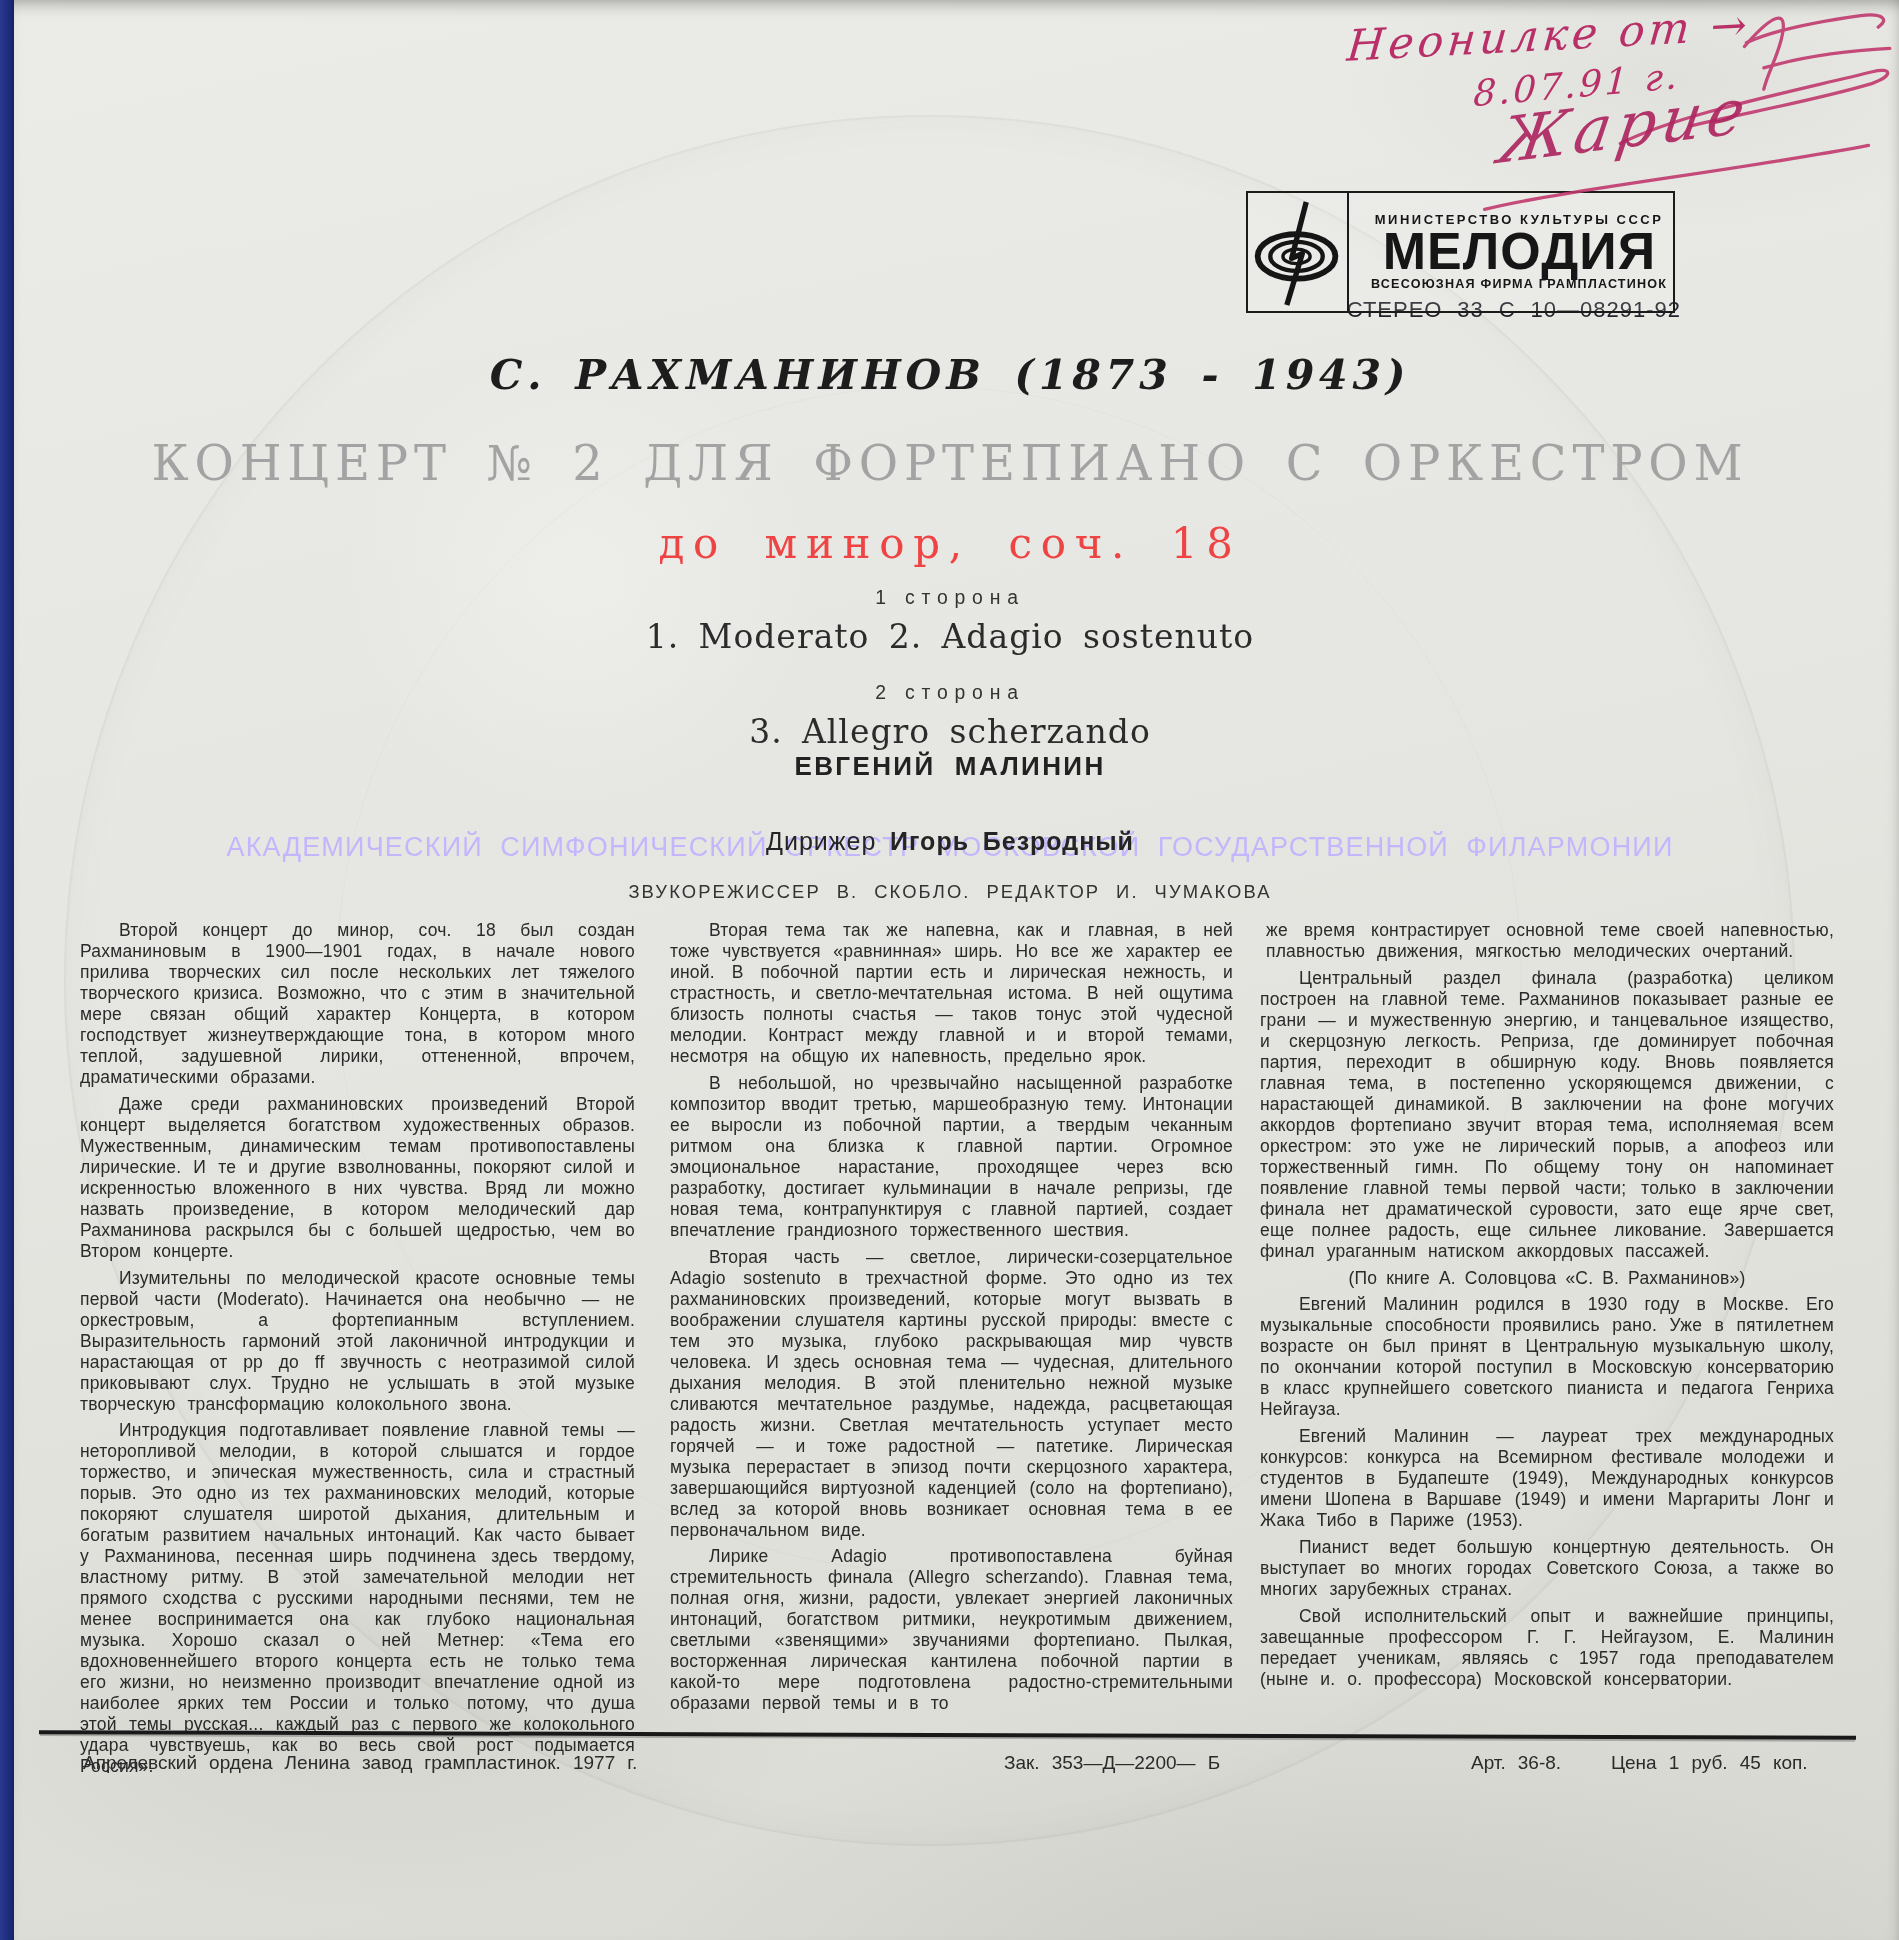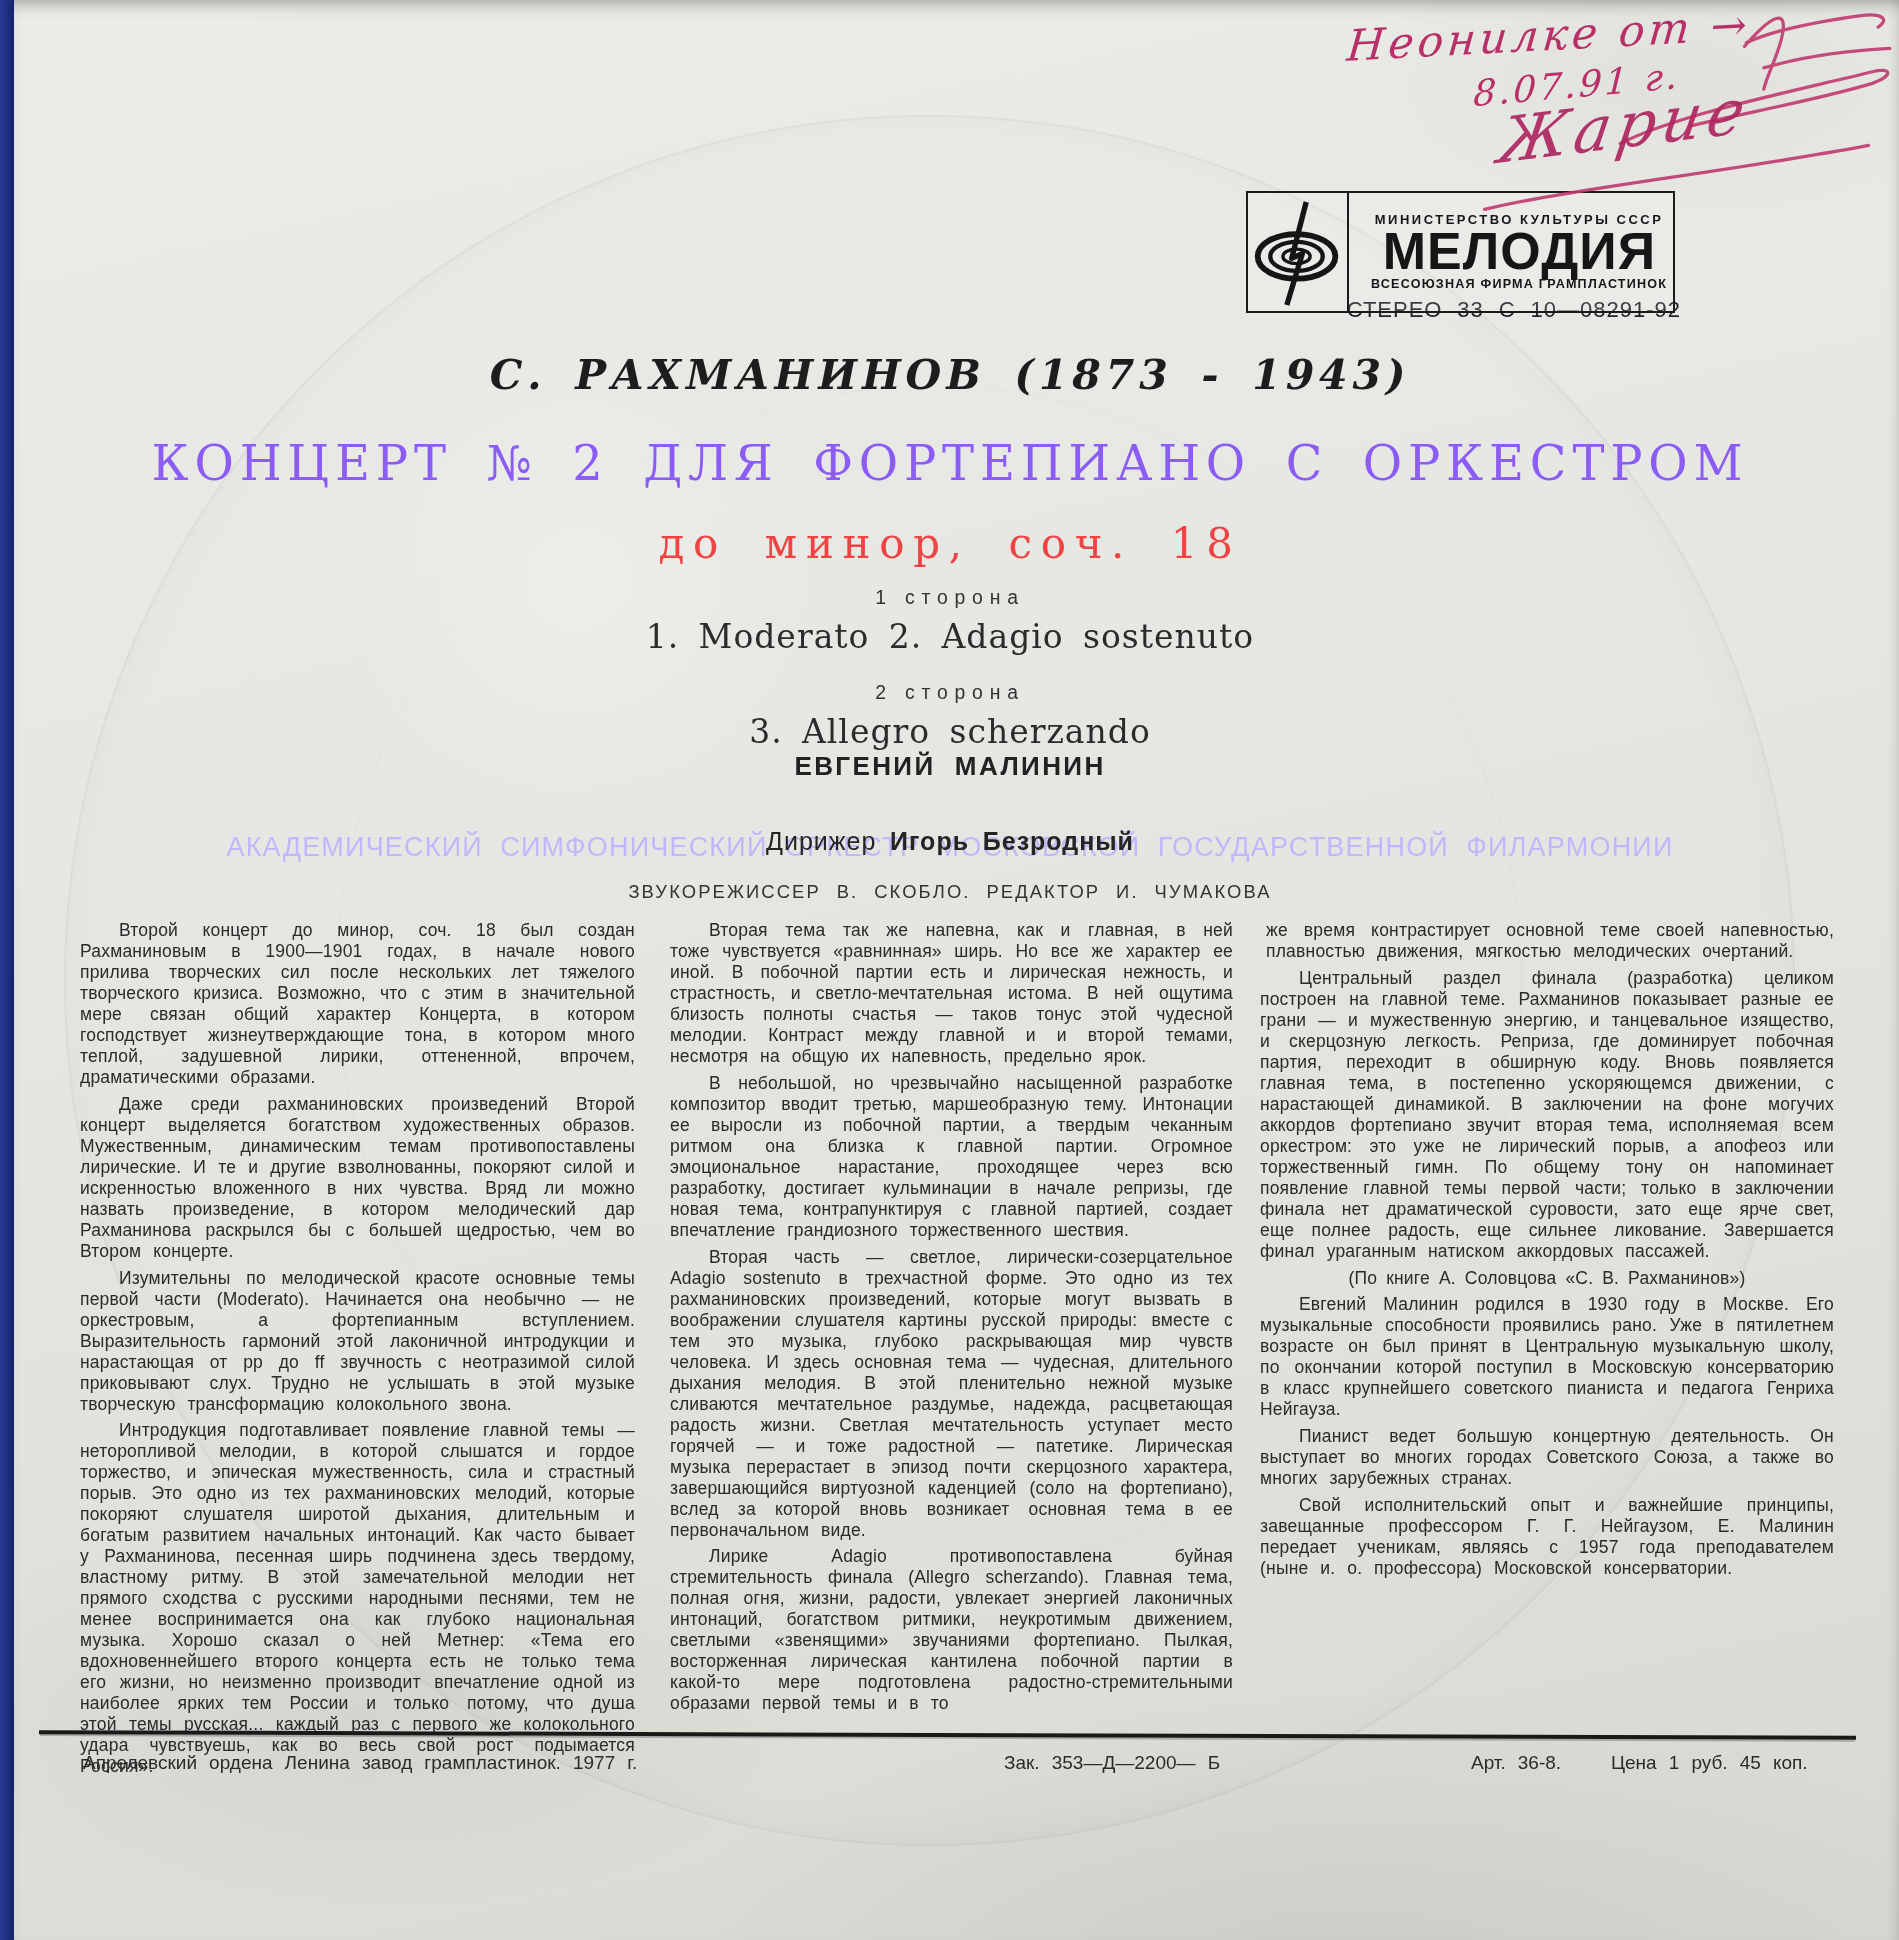--- a/index.html
+++ b/index.html
@@ -46,21 +46,21 @@
     padding:3.9px 5.8px 5.8px;color:#161616;margin-left:16px;}
   .ministry{font-size:13px;letter-spacing:2.5px;white-space:nowrap;font-weight:700;transform:scaleY(.95);}
   .brand{font-size:50px;font-weight:700;letter-spacing:1px;line-height:49px;transform:scale(1.04,1.02);margin:1px 0 0;}
   .firm{font-size:12.6px;letter-spacing:1.2px;white-space:nowrap;font-weight:700;transform:scaleY(.95);}
   .catalog{position:absolute;left:1246px;top:297px;width:435px;text-align:right;
     font-size:22px;letter-spacing:1px;color:#22222a;word-spacing:7.8px;white-space:nowrap;}
 
   
   .center-line{position:absolute;left:0;width:1900px;text-align:center;color:#1d1d1d;white-space:nowrap;}
   .composer{top:351px;font-family:"DejaVu Serif",serif;font-size:41px;font-weight:700;letter-spacing:4.9px;word-spacing:9.7px;font-style:italic;}
-  .title{top:435px;font-family:"DejaVu Serif",serif;font-size:48px;font-weight:500;letter-spacing:5.8px;word-spacing:13.6px;color:#8b5cf6;}
+  .title{top:435px;font-family:"DejaVu Serif",serif;font-size:48px;font-weight:500;letter-spacing:5.8px;word-spacing:13.6px;color:#a3a3a3;}
   .subtitle{top:519px;font-family:"DejaVu Serif",serif;font-size:42px;letter-spacing:8.7px;word-spacing:15.5px;color:#ef4444;}
   .side-label{font-size:19.4px;letter-spacing:6.8px;color:#333;}
   .side1-label{top:586px;}
   .tracks{font-family:"DejaVu Serif",serif;font-size:33px;letter-spacing:1px;word-spacing:7.8px;color:#2b2b2b;}
   .side1-tracks{top:617px;}
   .side2-label{top:681px;}
   .side2-tracks{top:712px;}
   .soloist{top:751px;font-size:26px;font-weight:700;letter-spacing:2.4px;word-spacing:9.7px;color:#222;}
   .orchestra{top:832px;font-size:27px;letter-spacing:1.2px;word-spacing:8.7px;color:#c4b5fd;font-weight:500;}
   .conductor{top:827px;font-size:25px;letter-spacing:1px;word-spacing:5.8px;color:#242424;}
@@ -151,20 +151,21 @@
     <p>Вторая тема так же напевна, как и главная, в ней тоже чувствуется «равнинная» ширь. Но все же характер ее иной. В побочной партии есть и лирическая нежность, и страстность, и светло-мечтательная истома. В ней ощутима близость полноты счастья — таков тонус этой чудесной мелодии. Контраст между главной и и второй темами, несмотря на общую их напевность, предельно ярок.</p>
     <p>В небольшой, но чрезвычайно насыщенной разработке композитор вводит третью, маршеобразную тему. Интонации ее выросли из побочной партии, а твердым чеканным ритмом она близка к главной партии. Огромное эмоциональное нарастание, проходящее через всю разработку, достигает кульминации в начале репризы, где новая тема, контрапунктируя с главной партией, создает впечатление грандиозного торжественного шествия.</p>
     <p>Вторая часть — светлое, лирически-созерцательное Adagio sostenuto в трехчастной форме. Это одно из тех рахманиновских произведений, которые могут вызвать в воображении слушателя картины русской природы: вместе с тем это музыка, глубоко раскрывающая мир чувств человека. И здесь основная тема — чудесная, длительного дыхания мелодия. В этой пленительно нежной музыке сливаются мечтательное раздумье, надежда, расцветающая радость жизни. Светлая мечтательность уступает место горячей — и тоже радостной — патетике. Лирическая музыка перерастает в эпизод почти скерцозного характера, завершающийся виртуозной каденцией (соло на фортепиано), вслед за которой вновь возникает основная тема в ее первоначальном виде.</p>
     <p>Лирике Adagio противопоставлена буйная стремительность финала (Allegro scherzando). Главная тема, полная огня, жизни, радости, увлекает энергией лаконичных интонаций, богатством ритмики, неукротимым движением, светлыми «звенящими» звучаниями фортепиано. Пылкая, восторженная лирическая кантилена побочной партии в какой-то мере подготовлена радостно-стремительными образами первой темы и в то</p>
   </div>
 <div class="col col-3">
     <p class="noind">же время контрастирует основной теме своей напевностью, плавностью движения, мягкостью мелодических очертаний.</p>
     <p>Центральный раздел финала (разработка) целиком построен на главной теме. Рахманинов показывает разные ее грани — и мужественную энергию, и танцевальное изящество, и скерцозную легкость. Реприза, где доминирует побочная партия, переходит в обширную коду. Вновь появляется главная тема, в постепенно ускоряющемся движении, с нарастающей динамикой. В заключении на фоне могучих аккордов фортепиано звучит вторая тема, исполняемая всем оркестром: это уже не лирический порыв, а апофеоз или торжественный гимн. По общему тону он напоминает появление главной темы первой части; только в заключении финала нет драматической суровости, зато еще ярче свет, еще полнее радость, еще сильнее ликование. Завершается финал ураганным натиском аккордовых пассажей.</p>
     <p class="src">(По книге А. Соловцова «С. В. Рахманинов»)</p>
     <p>Евгений Малинин родился в 1930 году в Москве. Его музыкальные способности проявились рано. Уже в пятилетнем возрасте он был принят в Центральную музыкальную школу, по окончании которой поступил в Московскую консерваторию в класс крупнейшего советского пианиста и педагога Генриха Нейгауза.</p>
+    <p>Евгений Малинин — лауреат трех международных конкурсов: конкурса на Всемирном фестивале молодежи и студентов в Будапеште (1949), Международных конкурсов имени Шопена в Варшаве (1949) и имени Маргариты Лонг и Жака Тибо в Париже (1953).</p>
     <p>Пианист ведет большую концертную деятельность. Он выступает во многих городах Советского Союза, а также во многих зарубежных странах.</p>
     <p>Свой исполнительский опыт и важнейшие принципы, завещанные профессором Г. Г. Нейгаузом, Е. Малинин передает ученикам, являясь с 1957 года преподавателем (ныне и. о. профессора) Московской консерватории.</p>
   </div>
 
 <div class="rule"></div>
 <div class="foot foot-plant">Апрелевский ордена Ленина завод грампластинок. 1977 г.</div>
 <div class="foot foot-order">Зак. 353—Д—2200— Б</div>
 <div class="foot foot-art">Арт. 36-8.</div>
 <div class="foot foot-price">Цена 1 руб. 45 коп.</div>
 

